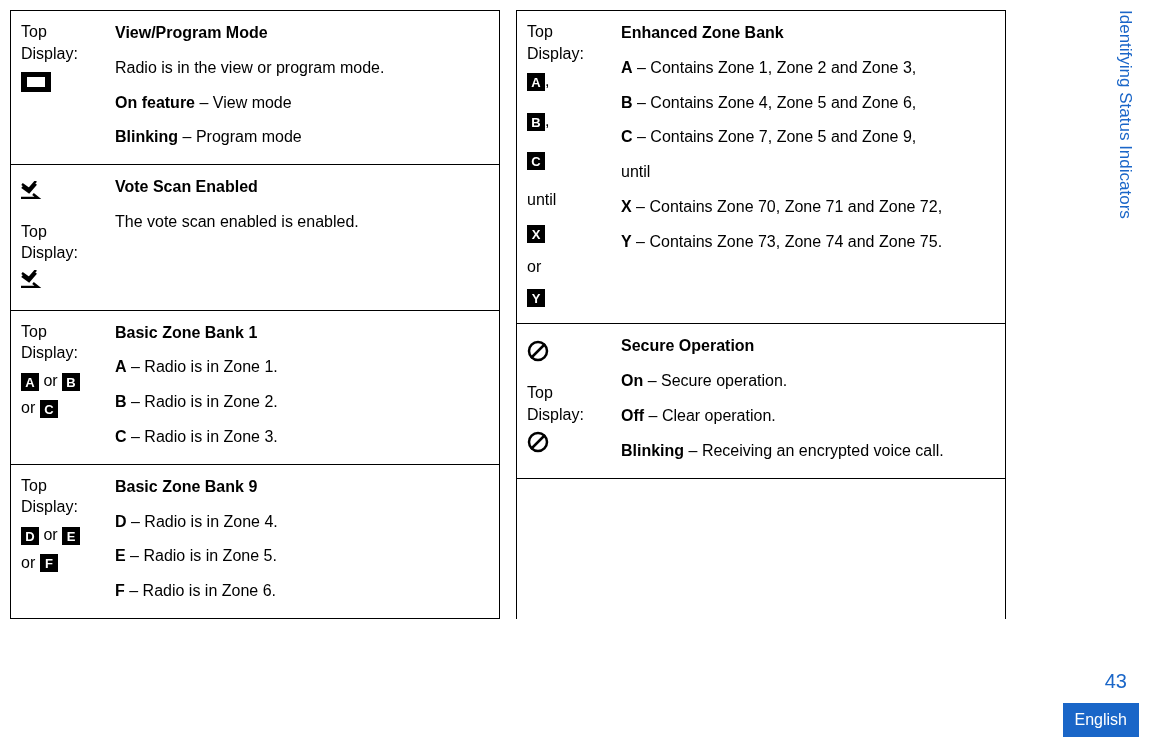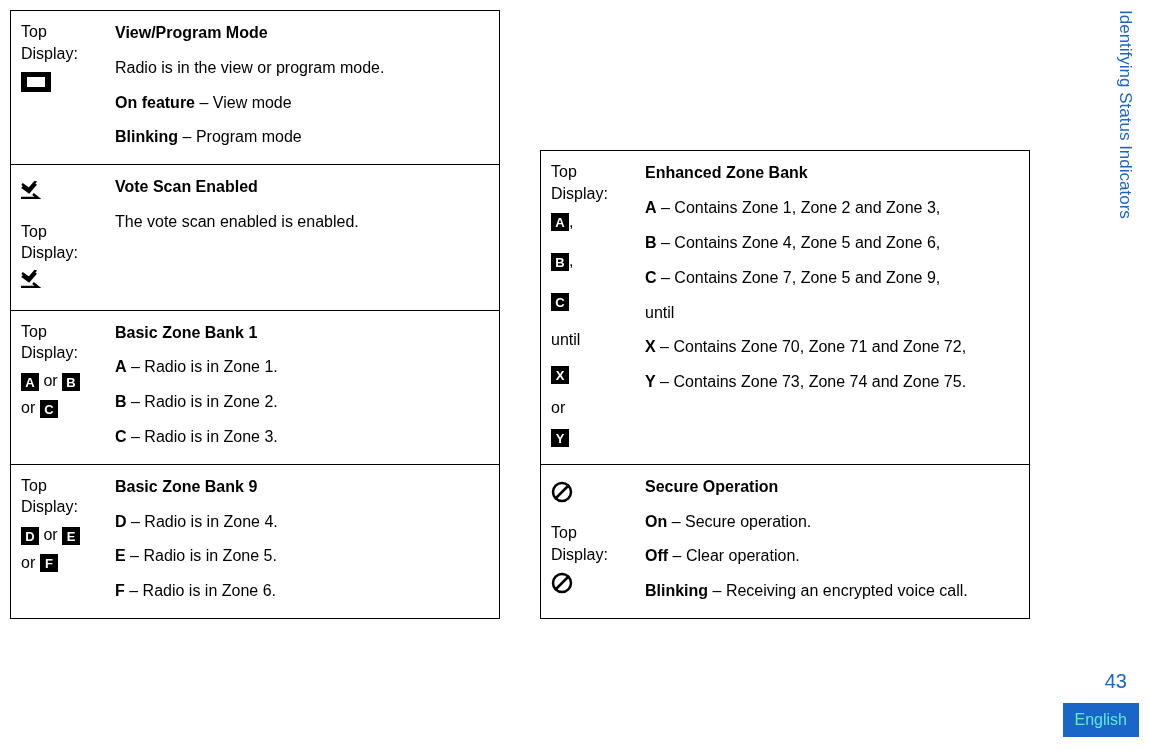--- a/index.html
+++ b/index.html
@@ -9,23 +9,22 @@
     width: 1149px;
     height: 751px;
     font-family: Arial, Helvetica, sans-serif;
     font-size: 16px;
     color: #000;
     position: relative;
     background: #fff;
   }
   .page {
     display: flex;
-    gap: 40px;
+    gap: 16px;
     padding: 10px 42px 10px 10px;
-    align-items: flex-end;
   }
   .col {
     width: 490px;
     border: 1px solid #000;
     border-bottom: none;
   }
   .row {
     display: flex;
     border-bottom: 1px solid #000;
   }
@@ -70,21 +69,21 @@
     bottom: 58px;
     color: #1a66c8;
     font-size: 20px;
     font-weight: normal;
   }
   .lang {
     position: absolute;
     right: 10px;
     bottom: 14px;
     background: #1a66c8;
-    color: #5eead4;
+    color: #ffffff;
     padding: 8px 12px;
     font-size: 16px;
   }
   .b { font-weight: bold; }
   .icon-line { margin: 6px 0; }
 </style>
 </head>
 <body>
 
 <div class="page">

